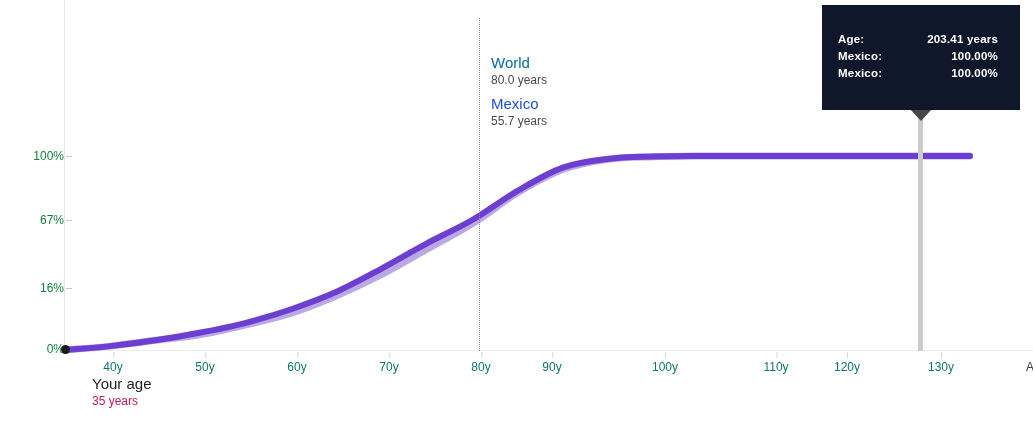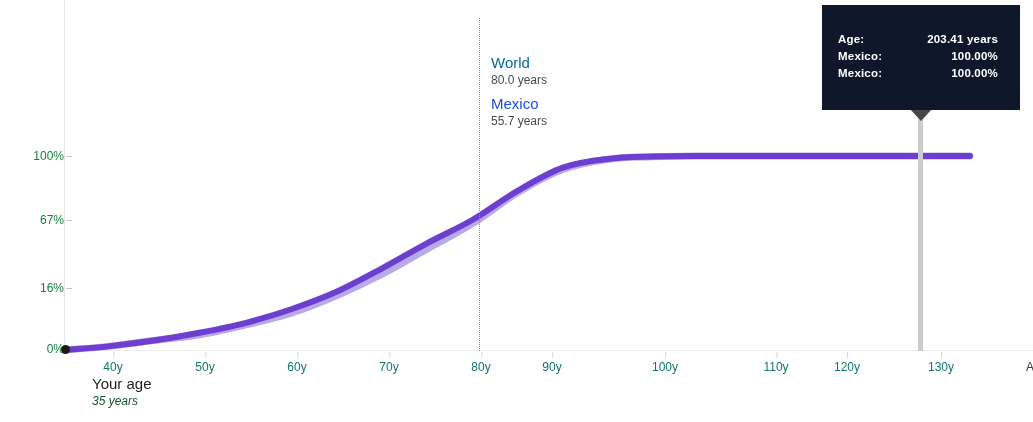--- a/index.html
+++ b/index.html
@@ -138,23 +138,22 @@
     white-space: nowrap;
     margin-left: 16px;
   }
   .your-age-title {
     font-size: 15px;
     color: #1e1e1e;
     line-height: 19px;
   }
   .your-age-sub {
     font-size: 12px;
-    color: #14532d;
+    color: #be185d;
     line-height: 16px;
-    font-style: italic;
   }
   .origin-dot {
     position: absolute;
     left: 61px;
     top: 345px;
     width: 9px;
     height: 9px;
     border-radius: 50%;
     background: #1a1a1a;
   }

